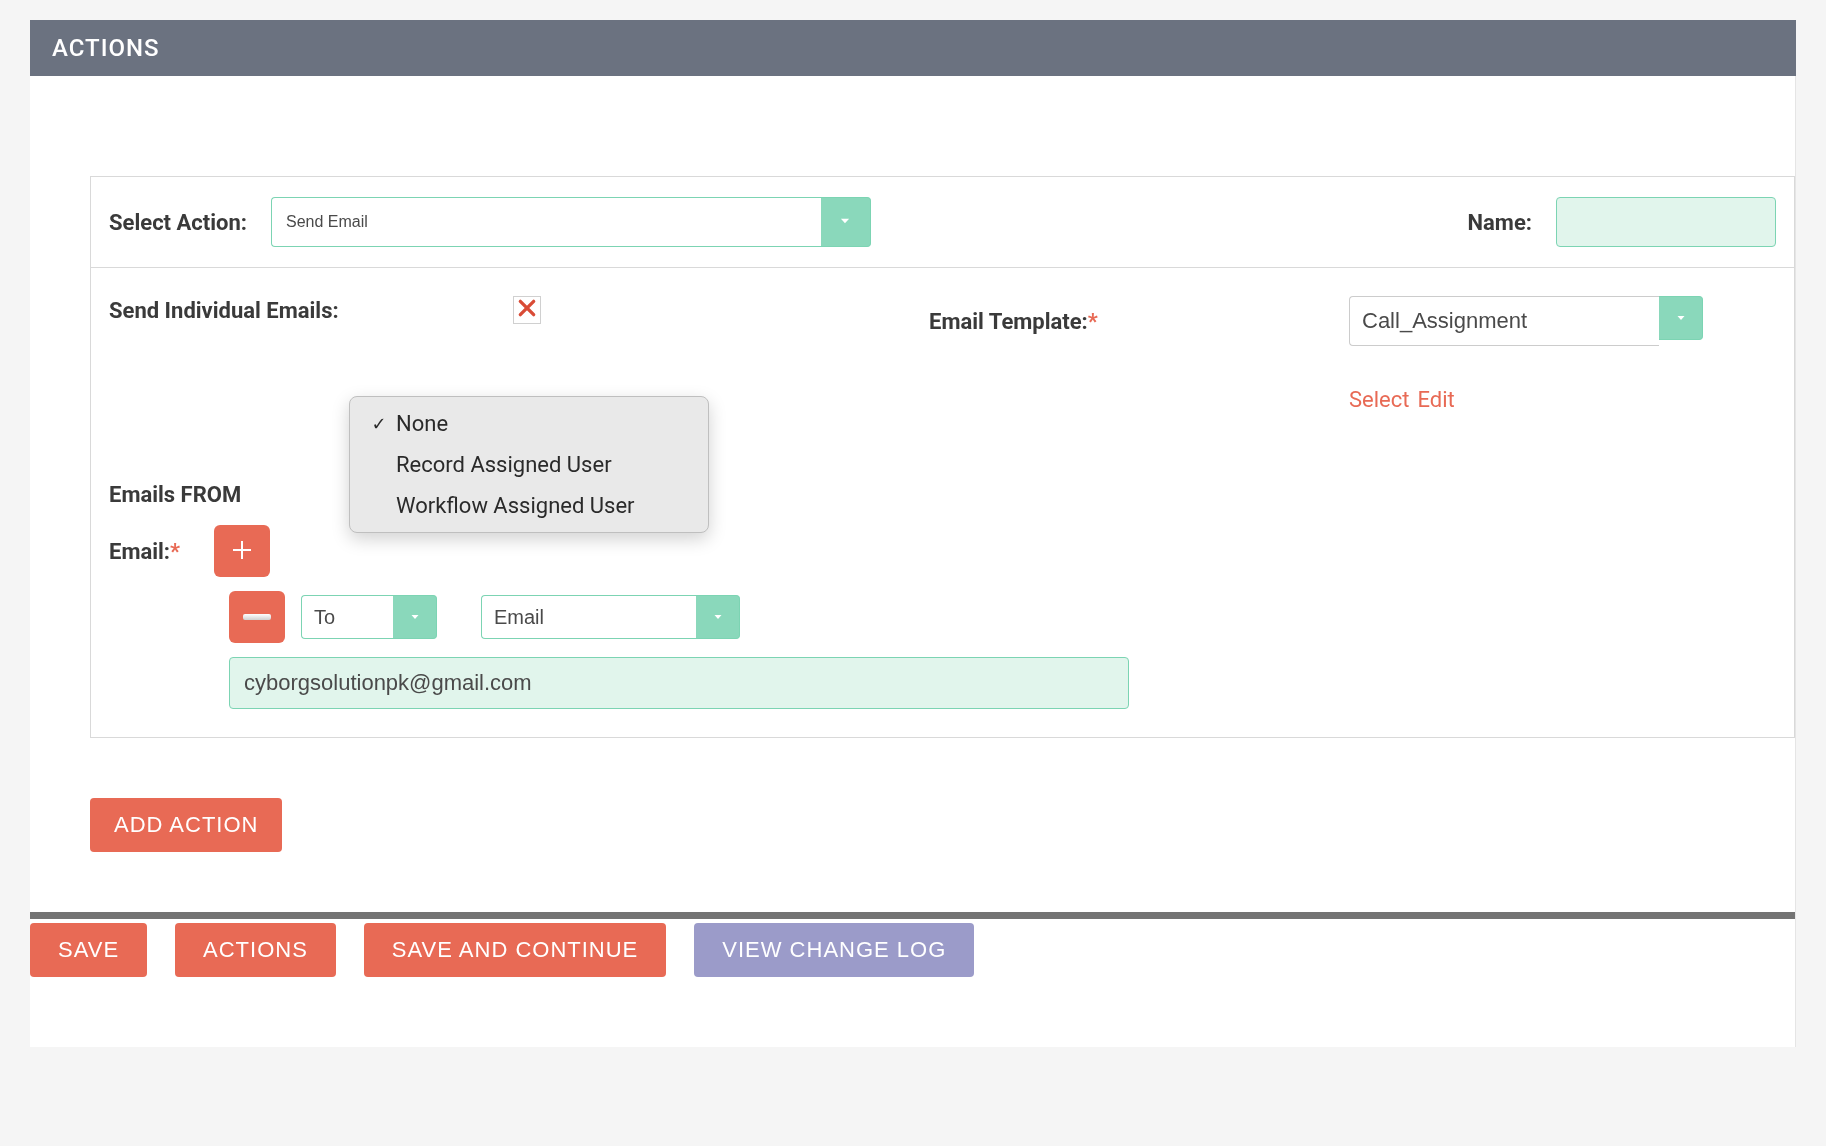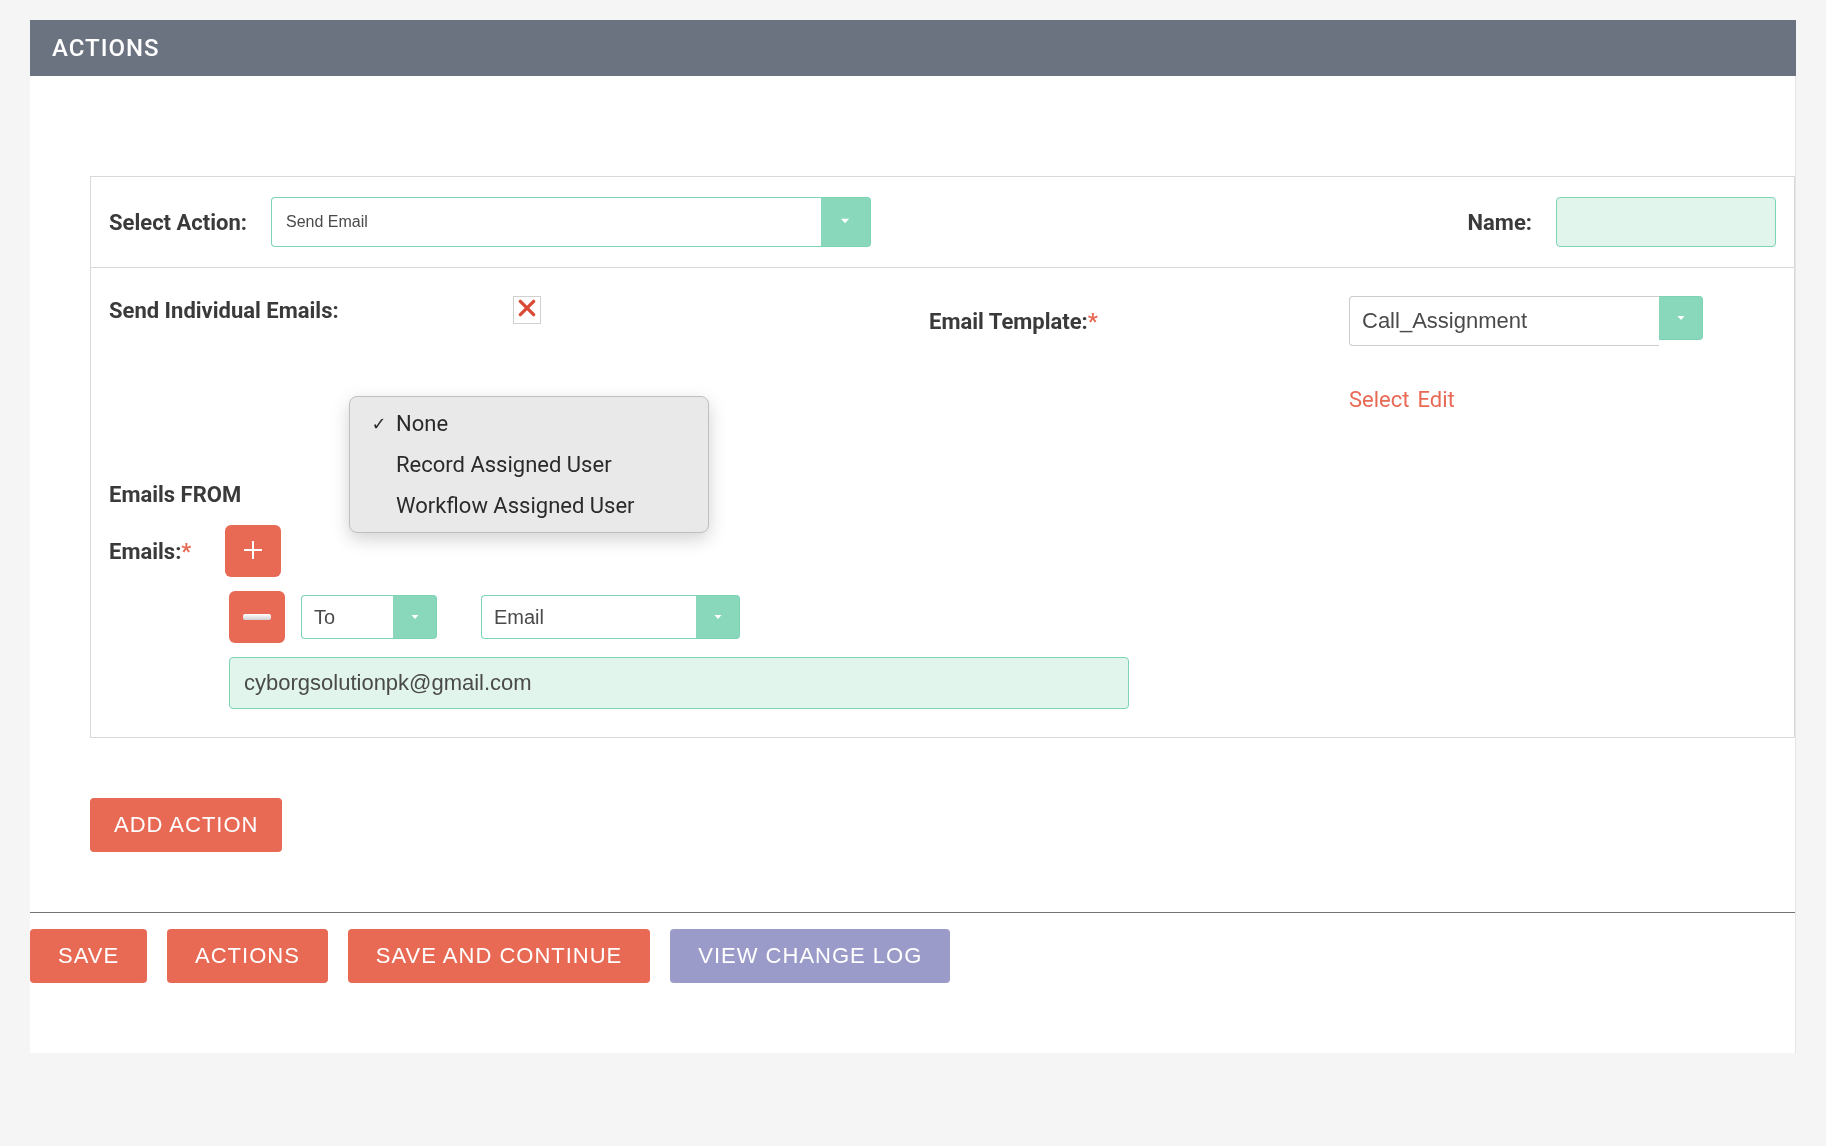--- a/index.html
+++ b/index.html
@@ -308,23 +308,23 @@
     border: none;
     border-radius: 4px;
     font-size: 22px;
     font-weight: 500;
     letter-spacing: 1px;
     padding: 14px 24px;
     cursor: pointer;
   }
   .footer-buttons {
     display: flex;
-    gap: 20px;
-    padding: 16px 0 30px 0;
-    border-top: 1px solid #737373;
+    gap: 28px;
+    padding: 4px 0 30px 0;
+    border-top: 7px solid #737373;
     margin-top: 60px;
   }
   .footer-btn {
     border: none;
     border-radius: 4px;
     font-size: 22px;
     font-weight: 500;
     letter-spacing: 1px;
     padding: 14px 28px;
     cursor: pointer;
@@ -414,21 +414,21 @@
           </div>
           <div class="dropdown-item">
             <span class="check"></span>
             <span>Workflow Assigned User</span>
           </div>
         </div>
       </div>
 
       <div class="email-row">
         <span class="label">
-          <span>Emails:</span><span class="req">*</span>
+          <span>Email:</span><span class="req">*</span>
         </span>
         <button class="add-btn">
           <span>
             <svg viewBox="0 0 24 24">
                 <path d="M11 3h2v18h-2z"></path>
                 <path d="M3 11h18v2H3z"></path>
               </svg>
           </span>
         </button>
       </div>

